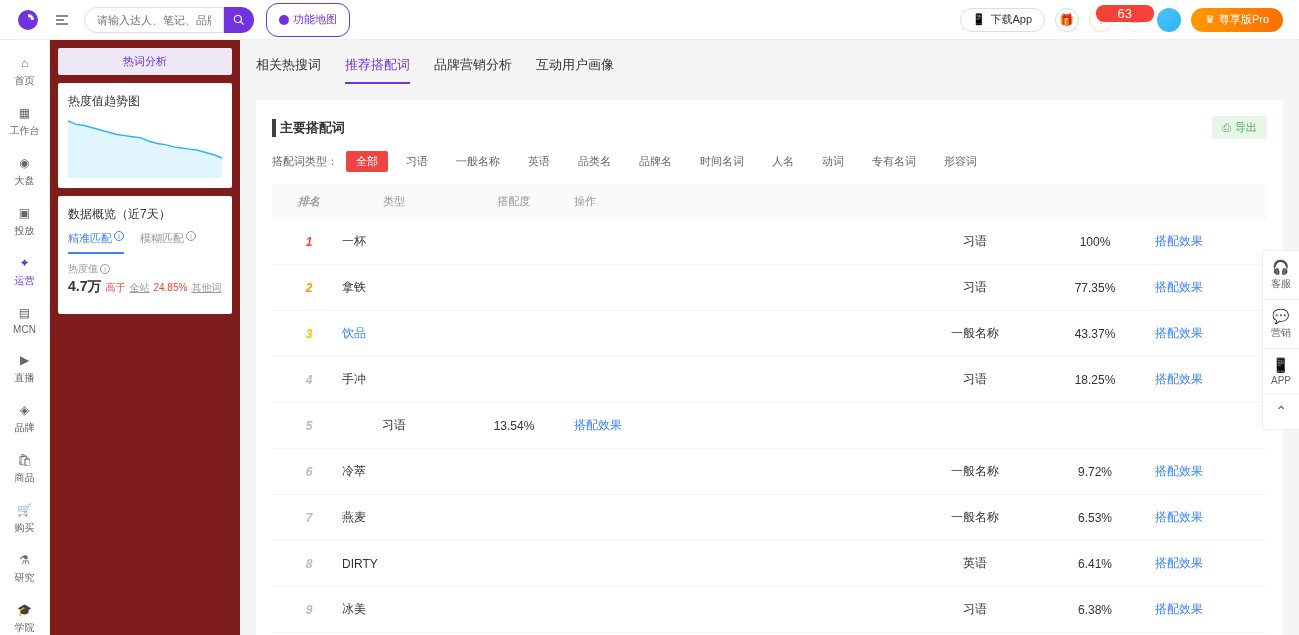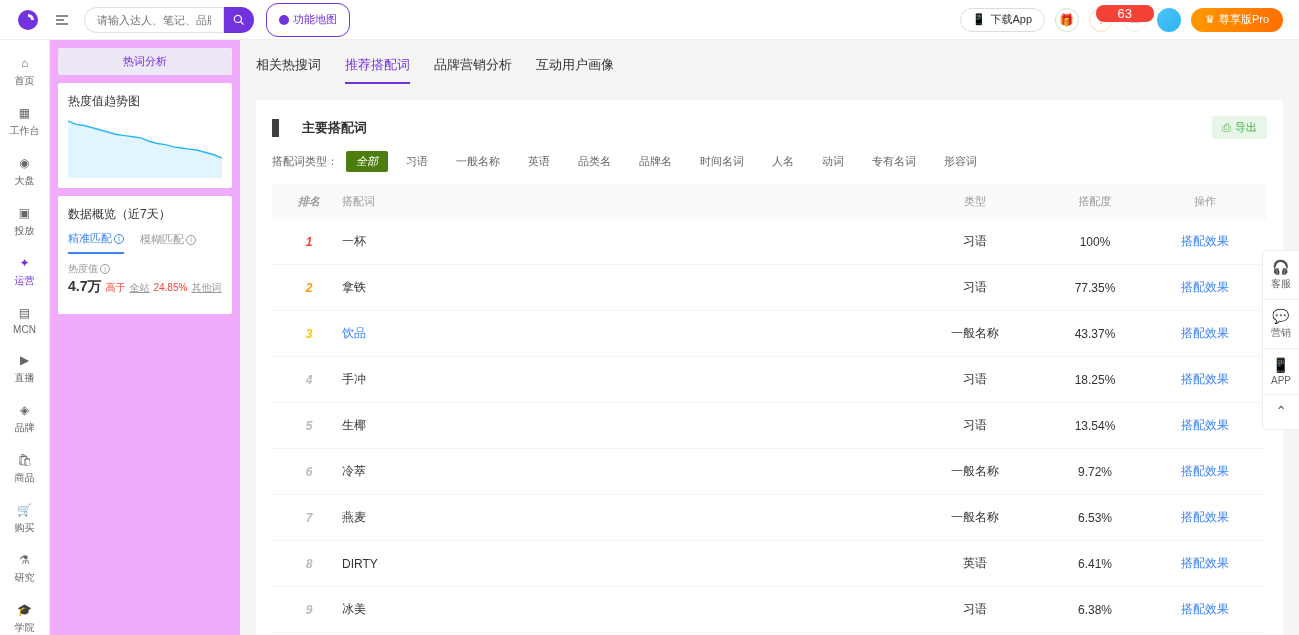--- a/index.html
+++ b/index.html
@@ -22,63 +22,63 @@
 .icon-btn.gift{color:#4caf50;border-color:#c8e6c9;}
 .msg-badge{position:absolute;top:-4px;right:-8px;background:#f44336;color:#fff;font-size:13px;padding:1px 22px;border-radius:8px;}
 .avatar{width:24px;height:24px;background:linear-gradient(135deg,#4fc3f7,#29b6f6);border-radius:50%;}
 .pro-btn{height:24px;padding:0 14px;background:linear-gradient(90deg,#ff9800,#ff6f00);color:#fff;border:none;border-radius:12px;font-size:11px;cursor:pointer;display:flex;align-items:center;gap:4px;}
 .body{display:flex;flex:1;overflow:hidden;}
 .sidebar{width:50px;background:#fff;border-right:1px solid #f0f0f0;display:flex;flex-direction:column;align-items:center;padding-top:8px;gap:4px;}
 .side-item{width:40px;display:flex;flex-direction:column;align-items:center;padding:6px 0;cursor:pointer;color:#666;}
 .side-item.active{color:#7232dd;}
 .side-icon{width:18px;height:18px;display:flex;align-items:center;justify-content:center;margin-bottom:2px;}
 .side-label{font-size:10px;}
-.panel{width:190px;background:#f0abfc;padding:8px;display:flex;flex-direction:column;gap:8px;overflow:hidden;position:relative;}
+.panel{width:190px;background:#7f1d1d;padding:8px;display:flex;flex-direction:column;gap:8px;overflow:hidden;position:relative;}
 .panel-header{background:#ede7f6;color:#7232dd;text-align:center;padding:6px;font-size:11px;border-radius:2px;}
 .kw-card{background:#fff;padding:10px;border-radius:2px;}
 .kw-title{display:flex;align-items:center;gap:6px;font-size:13px;font-weight:bold;margin-bottom:8px;}
 .kw-title::before{content:'';width:10px;height:10px;border:2px solid #333;border-radius:50%;}
 .tags{display:flex;flex-wrap:wrap;gap:6px;margin-bottom:8px;}
 .tag{font-size:10px;color:#999;padding:2px 0;}
 .fav-btn{width:100%;height:24px;border:1px solid #ddd;background:#fff;border-radius:2px;font-size:11px;color:#666;display:flex;align-items:center;justify-content:center;gap:4px;cursor:pointer;}
 .chart-card{background:#fff;padding:10px;border-radius:2px;}
 .card-title{font-size:12px;margin-bottom:8px;}
 .trend-chart{height:60px;position:relative;}
 .trend-chart svg{width:100%;height:100%;}
 .overview-card{background:#fff;padding:10px;border-radius:2px;}
 .tabs-sm{display:flex;gap:16px;margin-bottom:8px;font-size:11px;}
-.tab-sm{padding-bottom:6px;cursor:pointer;color:#999;display:flex;align-items:center;gap:2px;}
+.tab-sm{padding-bottom:6px;cursor:pointer;color:#999;display:flex;align-items:flex-start;gap:2px;}
 .tab-sm.active{color:#3b82f6;border-bottom:2px solid #3b82f6;}
 .info-i{width:10px;height:10px;border:1px solid currentColor;border-radius:50%;display:inline-flex;align-items:center;justify-content:center;font-size:7px;}
 .stat-label{font-size:10px;color:#999;display:flex;align-items:center;gap:2px;}
 .stat-val{font-size:14px;font-weight:bold;}
 .hot-row{display:flex;align-items:baseline;gap:4px;margin-top:2px;margin-bottom:8px;font-size:10px;text-align:right;}
 .hot-pct{color:#f44336;}
 .hot-txt{color:#999;text-decoration:underline;}
 .stats-row{display:flex;gap:24px;}
 .main{flex:1;background:#f5f5f5;padding:0 16px 16px;overflow-y:auto;}
 .main-tabs{display:flex;gap:24px;padding:16px 0;font-size:13px;}
 .main-tab{padding-bottom:8px;cursor:pointer;}
 .main-tab.active{color:#7232dd;border-bottom:2px solid #7232dd;}
 .section{background:#fff;padding:16px;border-radius:4px;}
 .section-head{display:flex;align-items:center;justify-content:space-between;margin-bottom:12px;}
-.section-title{font-size:13px;font-weight:bold;border-left:7px solid #404040;padding-left:23px;}
+.section-title{font-size:13px;font-weight:bold;border-left:4px solid #404040;padding-left:4px;}
 .export-btn{background:#e8f5e9;color:#4caf50;border:none;padding:4px 10px;border-radius:2px;font-size:11px;cursor:pointer;display:flex;align-items:center;gap:4px;}
 .filters{display:flex;align-items:center;gap:8px;font-size:11px;margin-bottom:12px;}
 .filter-label{color:#666;}
 .filter-opt{padding:3px 10px;cursor:pointer;color:#666;border-radius:2px;}
-.filter-opt.active{background:#4d7c0f;color:#fff;font-style:italic;}
+.filter-opt.active{background:#ef4444;color:#fff;}
 .table{width:100%;}
 .th-row{display:flex;background:#fafafa;padding:10px 12px;font-size:11px;color:#999;}
 .td-row{display:flex;padding:14px 12px;font-size:12px;border-bottom:1px solid #f5f5f5;align-items:center;}
 .col-rank{width:50px;text-align:center;font-weight:bold;font-style:italic;}
 .col-word{flex:1;padding-left:8px;}
 .col-type{width:120px;text-align:center;}
 .col-match{width:120px;text-align:center;}
-.col-action{width:100px;text-align:center;}
+.col-action{width:100px;}
 .rank-1{color:#f44336;}
 .rank-2{color:#ff9800;}
 .rank-3{color:#ffc107;}
 .rank-other{color:#bbb;}
 .link{color:#3b82f6;cursor:pointer;}
 .right-dock{position:fixed;right:0;top:250px;background:#fff;border:1px solid #eee;border-right:none;border-radius:4px 0 0 4px;display:flex;flex-direction:column;}
 .dock-item{padding:8px;text-align:center;font-size:10px;color:#666;cursor:pointer;border-bottom:1px solid #f0f0f0;}
 .dock-item:last-child{border-bottom:none;}
 .dock-icon{font-size:14px;display:block;margin-bottom:2px;}
 </style>
@@ -231,21 +231,20 @@
             <span class="filter-opt">品牌名</span>
             <span class="filter-opt">时间名词</span>
             <span class="filter-opt">人名</span>
             <span class="filter-opt">动词</span>
             <span class="filter-opt">专有名词</span>
             <span class="filter-opt">形容词</span>
           </div>
         <div class="table">
           <div class="th-row">
             <div class="col-rank">排名</div>
-            <div class="col-word">搭配词</div>
             <div class="col-type">类型</div>
             <div class="col-match">搭配度</div>
             <div class="col-action">操作</div>
           </div>
           <div id="rows">
               <div class="td-row">
                 <div class="col-rank rank-1">1</div>
                 <div class="col-word">一杯</div>
                 <div class="col-type">习语</div>
                 <div class="col-match">100%</div>
@@ -267,21 +266,20 @@
               </div>
               <div class="td-row">
                 <div class="col-rank rank-other">4</div>
                 <div class="col-word">手冲</div>
                 <div class="col-type">习语</div>
                 <div class="col-match">18.25%</div>
                 <div class="col-action link">搭配效果</div>
               </div>
               <div class="td-row">
                 <div class="col-rank rank-other">5</div>
-                <div class="col-word">生椰</div>
                 <div class="col-type">习语</div>
                 <div class="col-match">13.54%</div>
                 <div class="col-action link">搭配效果</div>
               </div>
               <div class="td-row">
                 <div class="col-rank rank-other">6</div>
                 <div class="col-word">冷萃</div>
                 <div class="col-type">一般名称</div>
                 <div class="col-match">9.72%</div>
                 <div class="col-action link">搭配效果</div>

